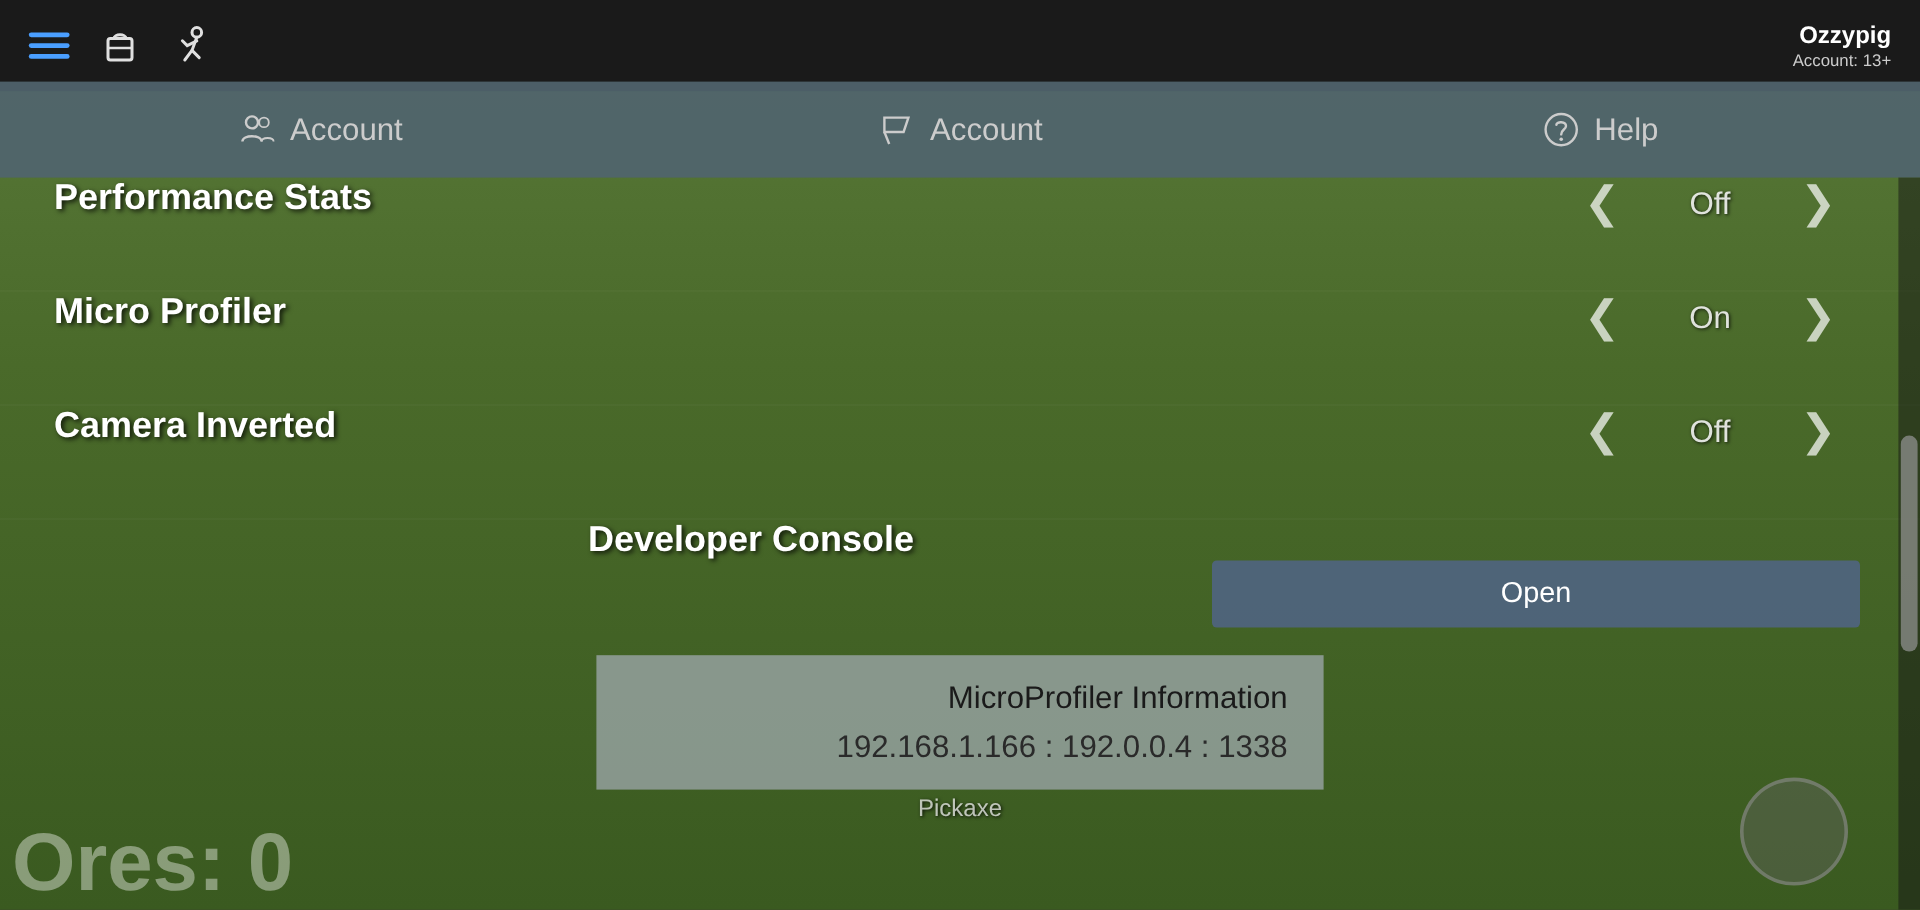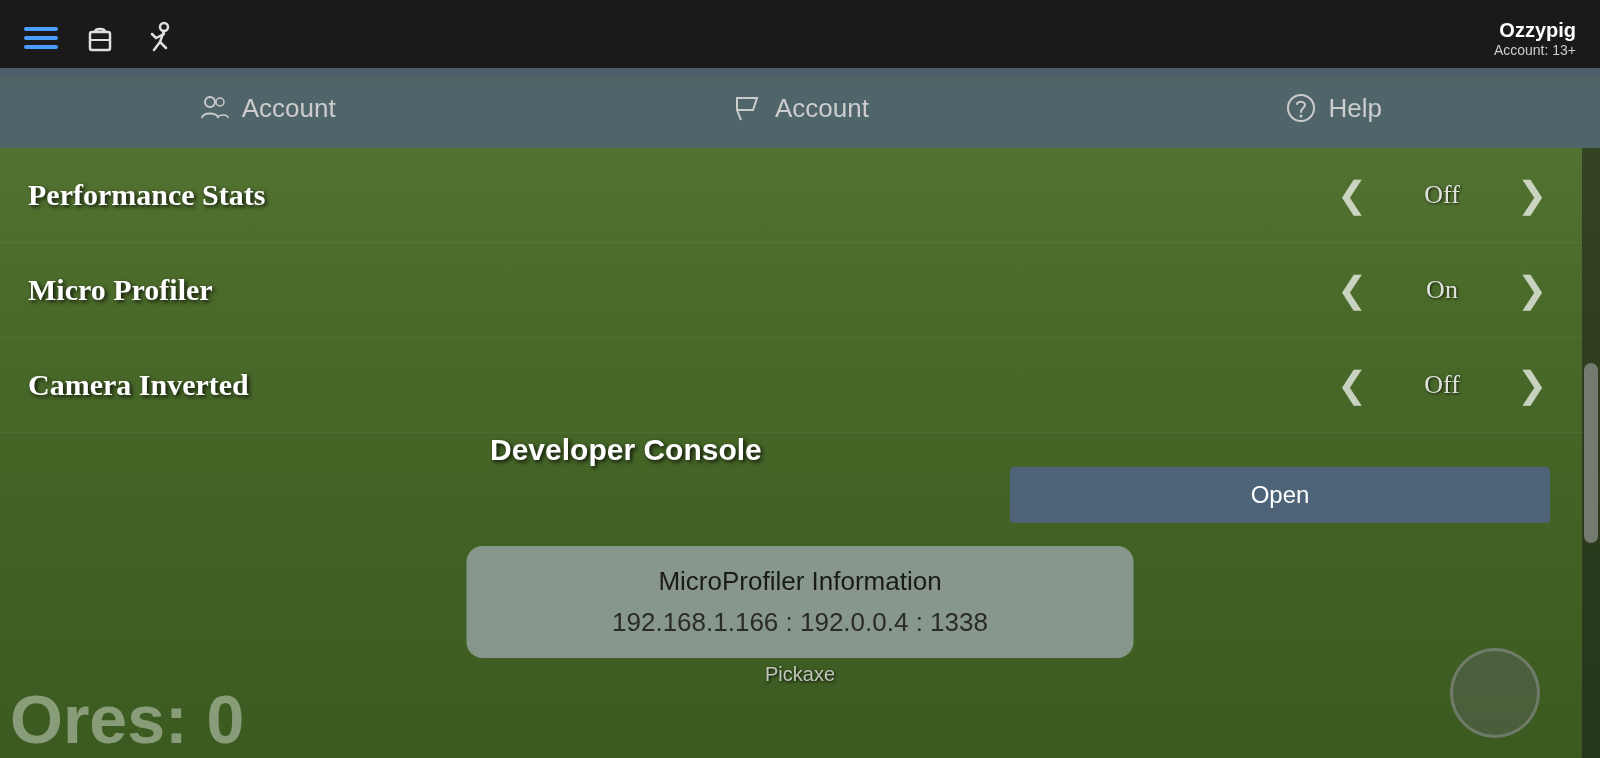--- a/index.html
+++ b/index.html
@@ -138,25 +138,24 @@
       top: 148px;
       left: 0;
       right: 0;
       bottom: 0;
       z-index: 5;
     }
 
     
     .settings-row {
       display: flex;
-      align-items: center;
-      padding: 0 28px;
+      align-items: flex-start;
+      padding: 0 45px;
       height: 95px;
       border-bottom: 1px solid rgba(255,255,255,0.05);
-      font-family: Liberation Serif, serif;
     }
 
     .settings-label {
       font-size: 30px;
       font-weight: bold;
       color: #ffffff;
       width: 620px;
       text-shadow: 2px 2px 4px rgba(0,0,0,0.8);
     }
 
@@ -207,25 +206,25 @@
       border-radius: 4px;
       text-align: center;
     }
 
     
     .microprofiler-panel {
       position: absolute;
       bottom: 100px;
       left: 50%;
       transform: translateX(-50%);
-      width: 667px;
+      width: 606px;
       background: rgba(160, 170, 175, 0.75);
-      border-radius: 16px;
+      border-radius: 0;
       padding: 20px 30px;
-      text-align: center;
+      text-align: right;
       z-index: 6;
     }
 
     .microprofiler-title {
       font-size: 26px;
       color: #1a1a1a;
       margin-bottom: 10px;
     }
 
     .microprofiler-ip {

